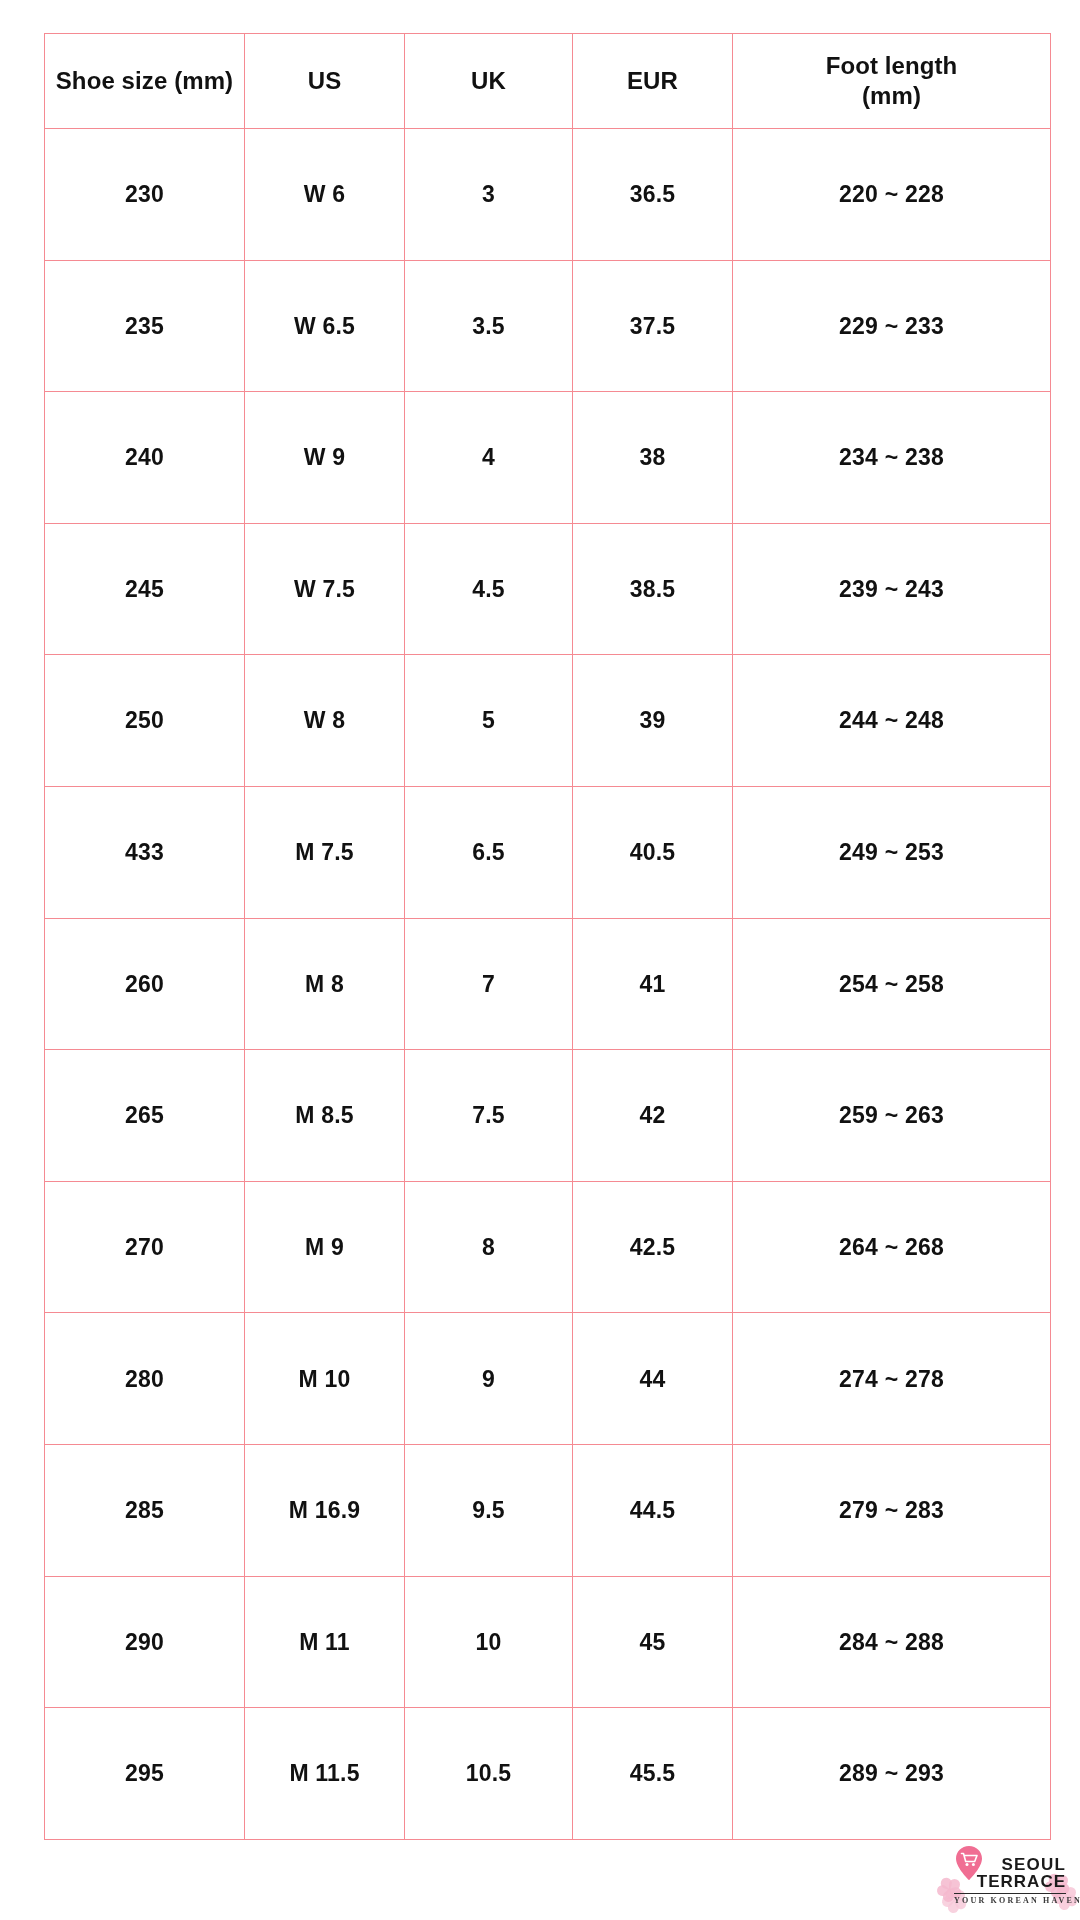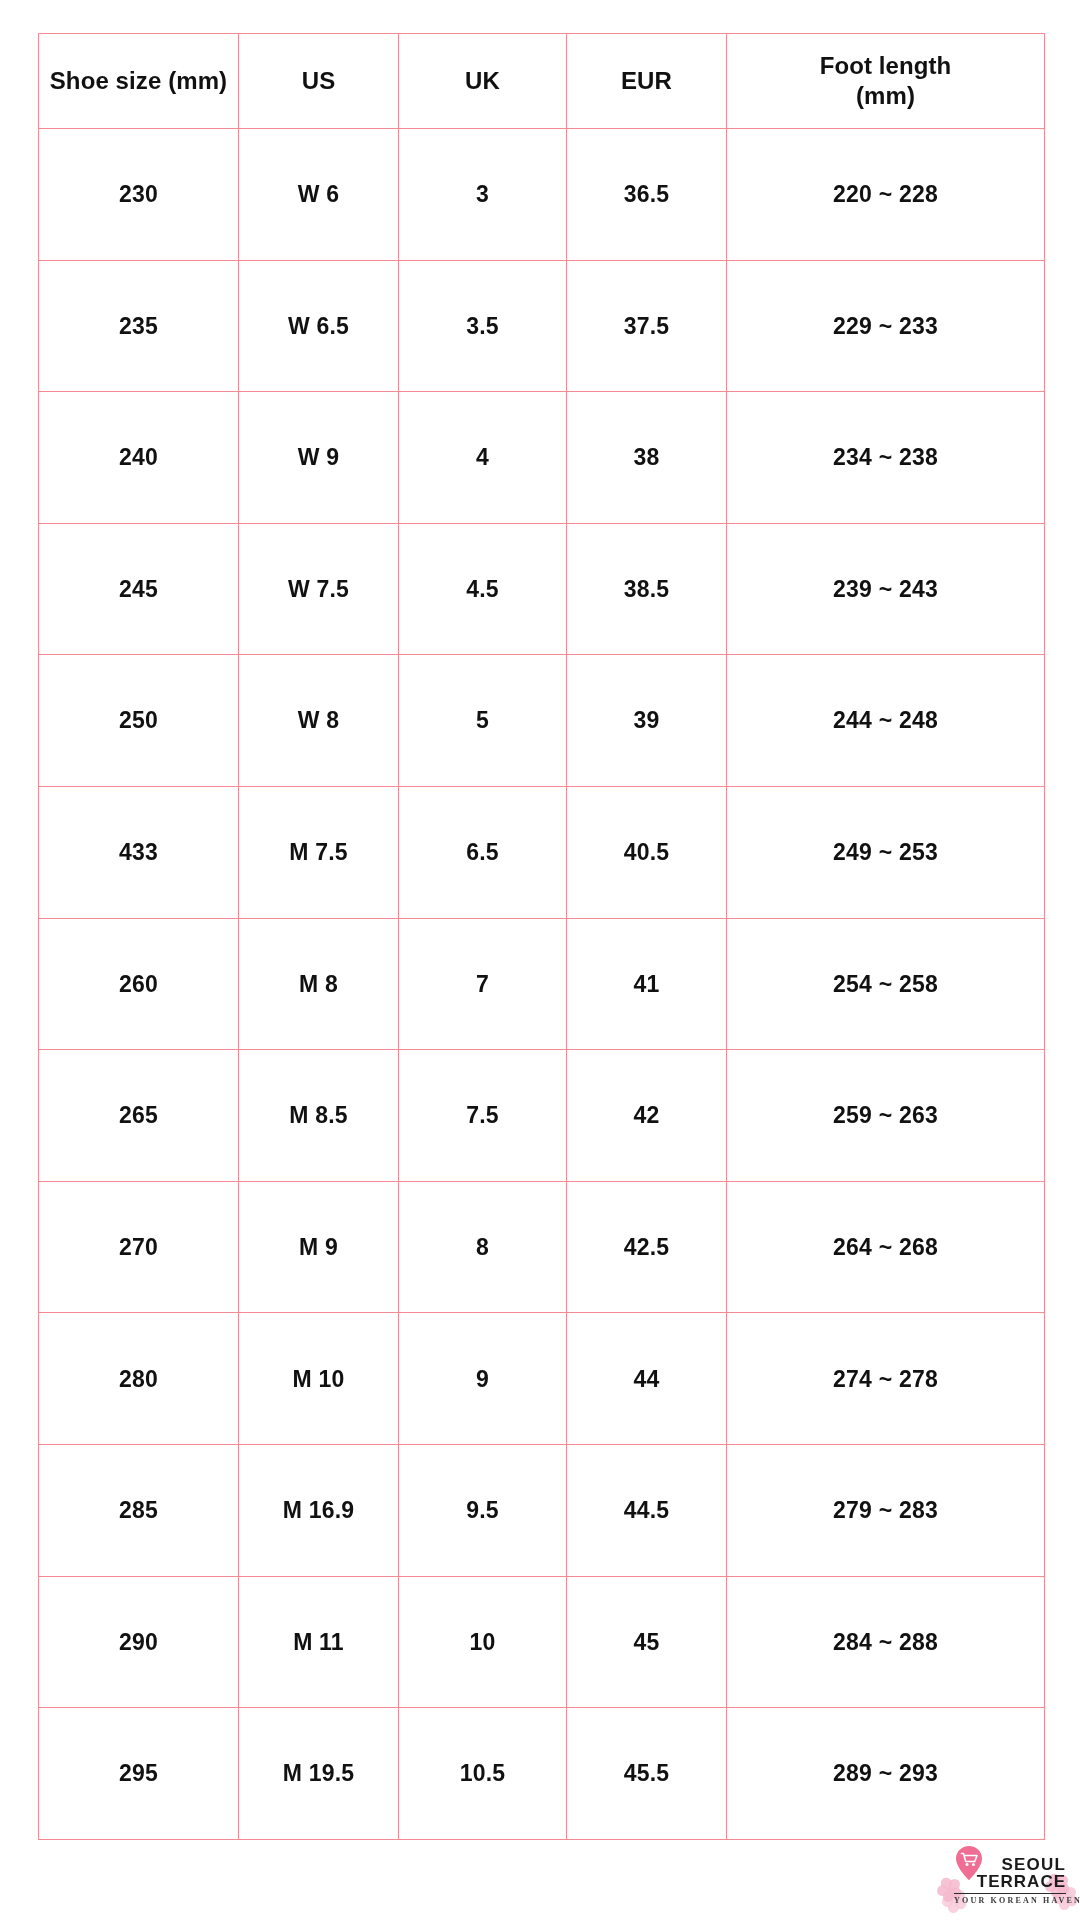--- a/index.html
+++ b/index.html
@@ -29,20 +29,21 @@
     top: 33px;
     width: 1006px;
     height: 1807px;
   }
 
   table.size-table {
     width: 100%;
     height: 100%;
     border-collapse: collapse;
     table-layout: fixed;
+    margin-left: 6px;
   }
 
   table.size-table td,
   table.size-table th {
     border: 1.6px solid #F58A92;
     text-align: center;
     vertical-align: middle;
     color: #111111;
     font-weight: 700;
     background: #ffffff;
@@ -258,21 +259,21 @@
           </tr>
           <tr>
             <td>290</td>
             <td>M 11</td>
             <td>10</td>
             <td>45</td>
             <td>284 ~ 288</td>
           </tr>
           <tr>
             <td>295</td>
-            <td>M 19.5</td>
+            <td>M 11.5</td>
             <td>10.5</td>
             <td>45.5</td>
             <td>289 ~ 293</td>
           </tr>
         </tbody>
     </table>
   </div>
 
   <div class="logo">
     <div class="logo-inner">

